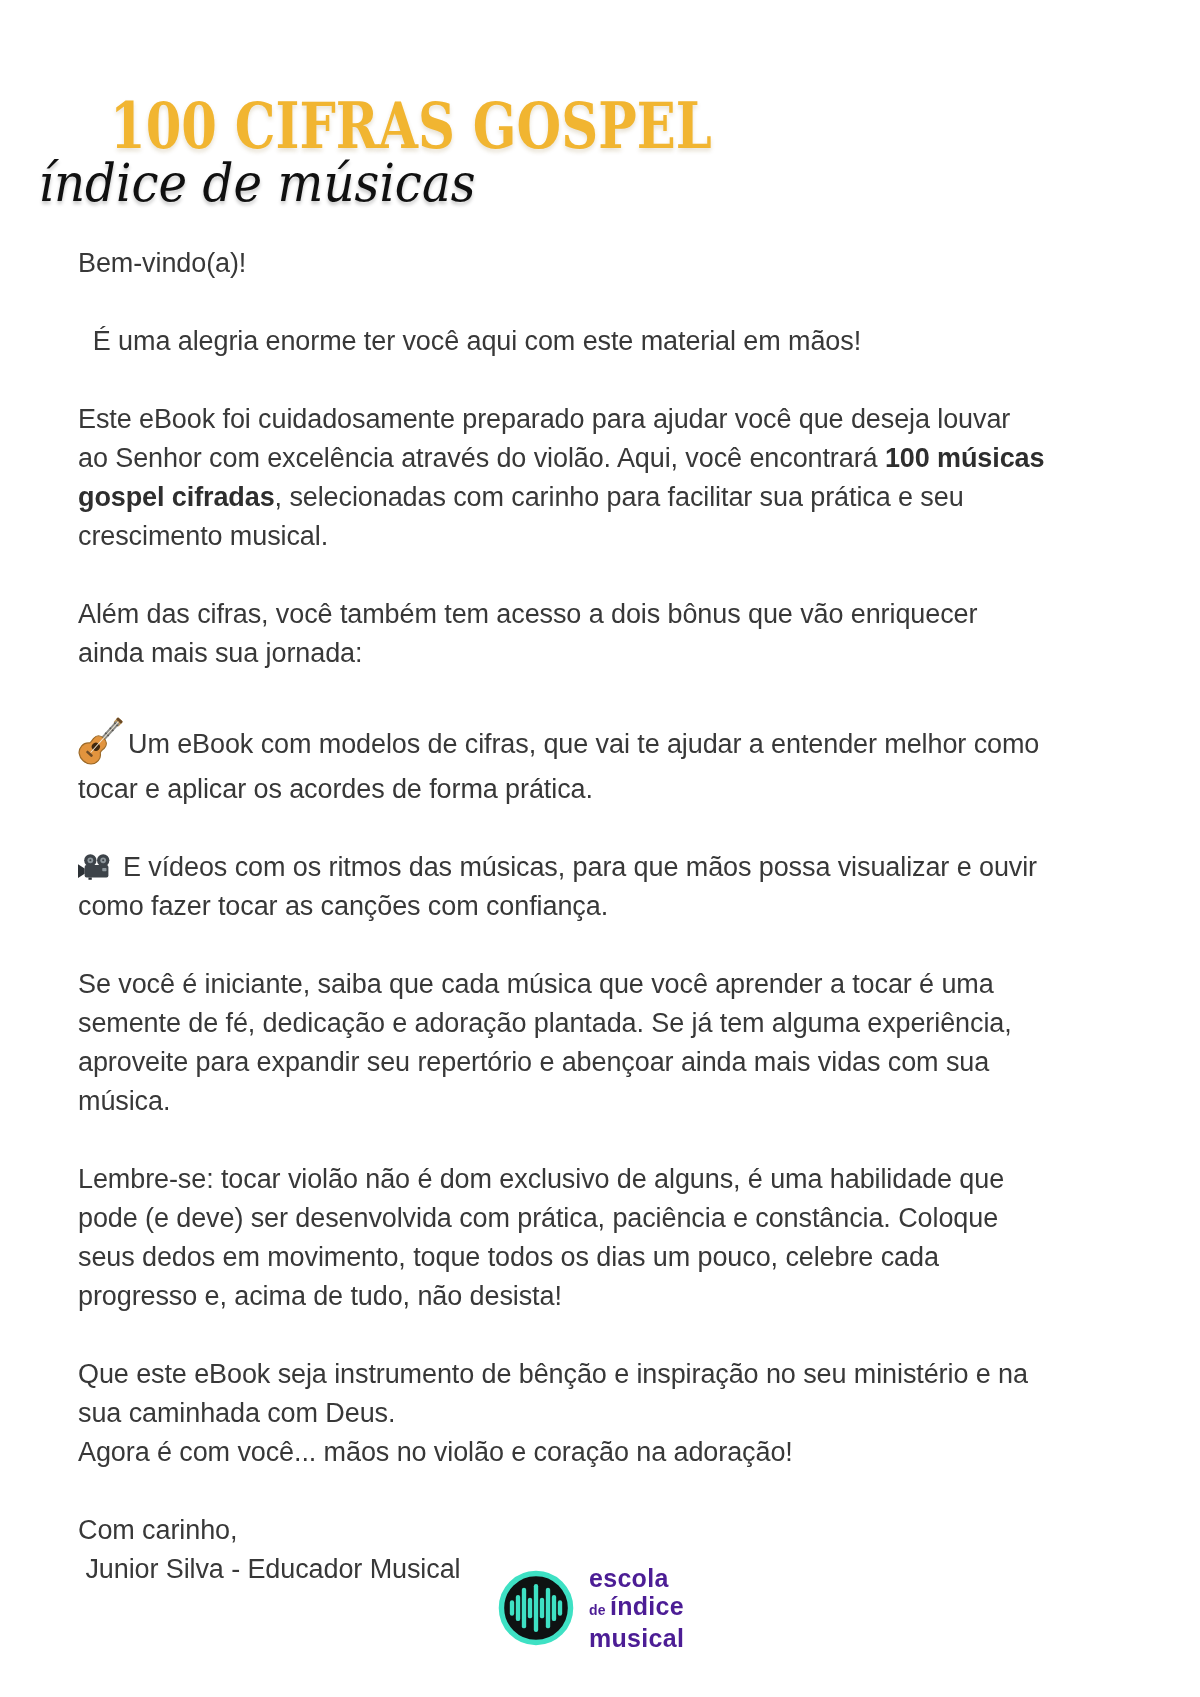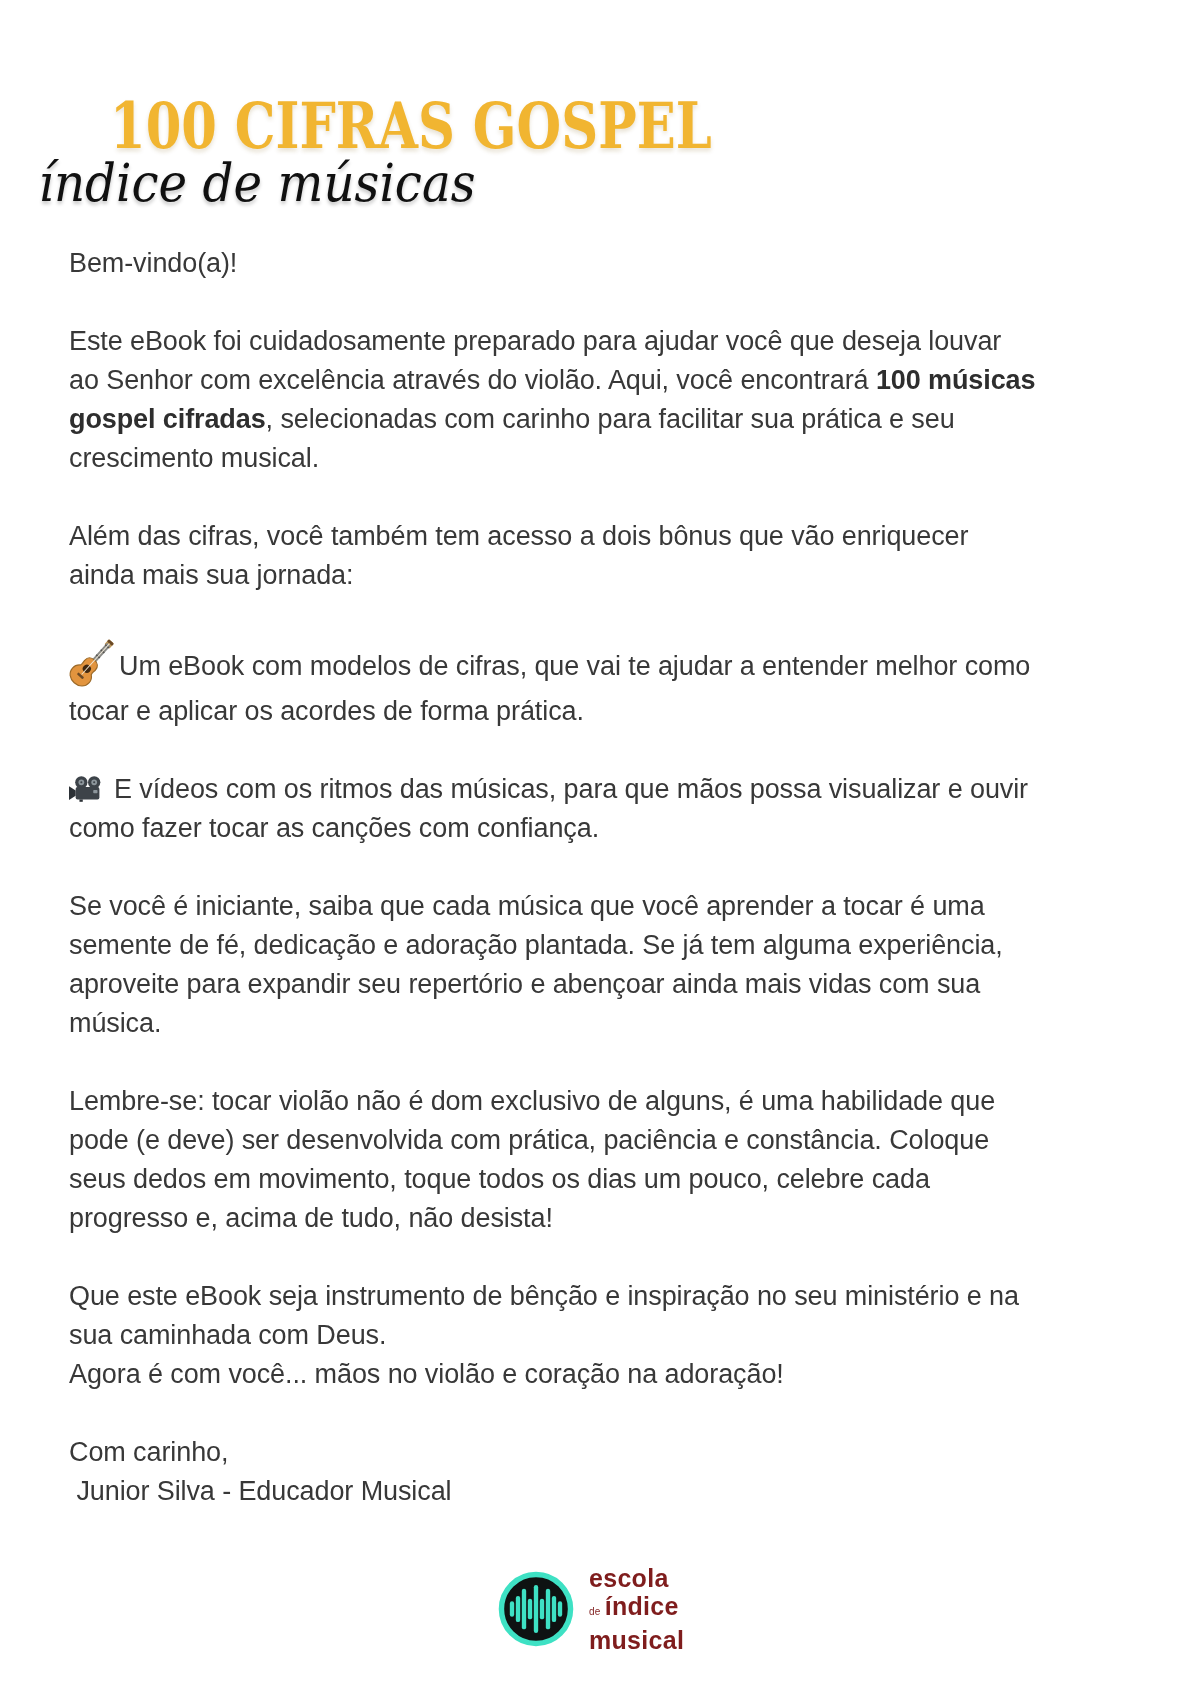--- a/index.html
+++ b/index.html
@@ -42,21 +42,21 @@
     color: #101010;
     transform: scaleX(0.93);
     transform-origin: 50% 50%;
     text-shadow: 0 3px 4px rgba(0, 0, 0, 0.22);
     white-space: nowrap;
   }
 
   
   .content {
     position: absolute;
-    left: 69px;
+    left: 78px;
     top: 244px;
     width: 1090px;
     font-size: 27px;
     line-height: 39px;
     letter-spacing: -0.1px;
     color: #383838;
   }
   .content p.para {
     margin: 0 0 39px 0;
     white-space: pre-line;
@@ -76,46 +76,47 @@
   .logo {
     position: absolute;
     left: 496px;
     top: 1564px;
     display: flex;
     align-items: center;
   }
   .logo-badge { width: 80px; height: 80px; }
   .logo-text {
     margin-left: 13px;
-    color: #7f1d1d;
+    color: #4c1d95;
     font-size: 25px;
     font-weight: 600;
     line-height: 28px;
     letter-spacing: 0.3px;
   }
   .logo-text .de {
-    font-size: 10px;
-    font-weight: 400;
+    font-size: 14px;
+    font-weight: 700;
     margin-right: 4px;
   }
   .logo-text .criacao { font-weight: 700; }
 </style>
 </head>
 <body>
 
 <div class="page">
 
   <header class="header">
     <h1>100 CIFRAS GOSPEL</h1>
     <h2>índice de músicas</h2>
   </header>
 
   <main class="content">
     <p class="para">Bem-vindo(a)!</p>
 
+    <p class="para">&nbsp;&nbsp;É uma alegria enorme ter você aqui com este material em mãos!</p>
 
     <p class="para"><span>Este eBook foi cuidadosamente preparado para ajudar você que deseja louvar
 ao Senhor com excelência através do violão. Aqui, você encontrará </span><strong>100 músicas
 gospel cifradas</strong><span>, selecionadas com carinho para facilitar sua prática e seu
 crescimento musical.</span></p>
 
     <p class="para mt-bonus">Além das cifras, você também tem acesso a dois bônus que vão enriquecer
 ainda mais sua jornada:</p>
 
     <p class="para"><span class="icon icon-guitar"><svg viewBox="0 0 46 60" width="46" height="58">

